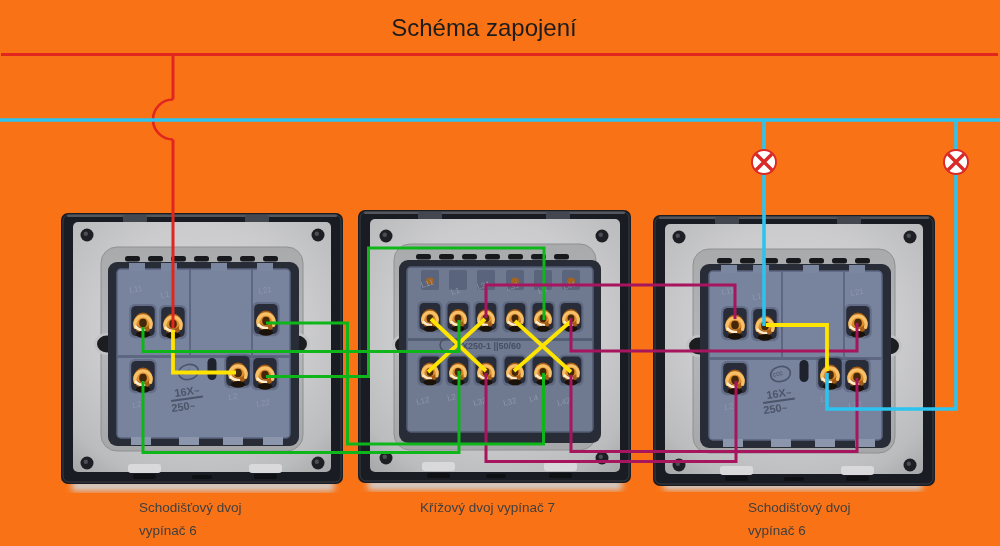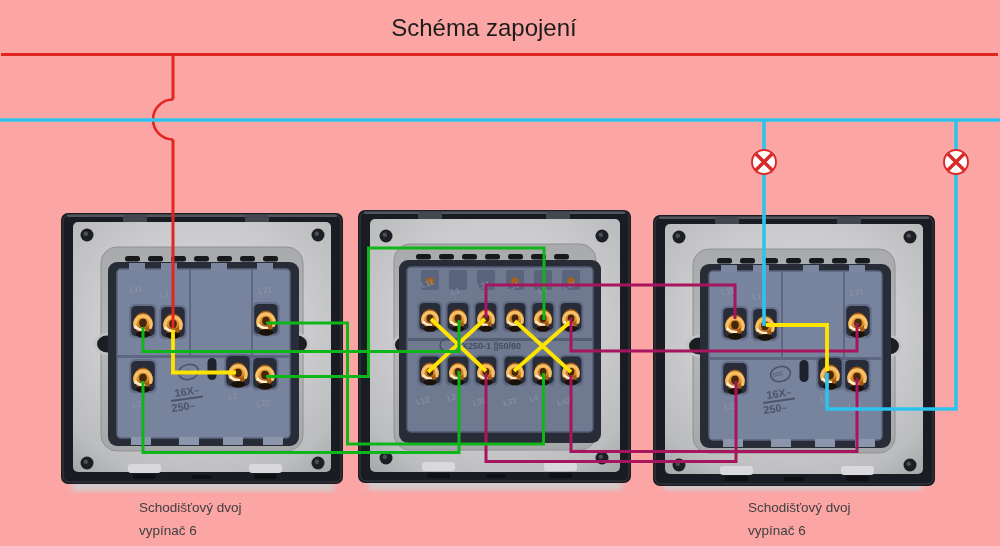--- a/index.html
+++ b/index.html
@@ -1,15 +1,15 @@
 <!DOCTYPE html>
 <html><head><meta charset="utf-8">
 <style>
 html,body{margin:0;padding:0;background:#fff;}
-#page{position:relative;width:1000px;height:546px;background:#fca5a5;overflow:hidden;
+#page{position:relative;width:1000px;height:546px;background:#f97316;overflow:hidden;
   font-family:"Liberation Sans",sans-serif;}
 .lbl{position:absolute;font-size:13.5px;color:#3f3f3f;line-height:23px;white-space:nowrap;}
 </style></head>
 <body>
 <div id="page">
 
 <div style="position:absolute;left:-16px;top:14px;width:1000px;text-align:center;font-size:24px;color:#1c1c1c;">Schéma zapojení</div>
 <svg width="1000" height="546" viewBox="0 0 1000 546" style="position:absolute;left:0;top:0;">
 <defs>
 <radialGradient id="plate" cx="0.5" cy="0.42" r="0.75">
@@ -550,15 +550,16 @@
       </g>
 
 <g>
         <circle cx="956" cy="162" r="12" fill="#fff" stroke="#d92a28" stroke-width="1.9"></circle>
         <path d="M948,154 L964,170 M964,154 L948,170" stroke="#d92a28" stroke-width="3.4"></path>
       </g>
 </svg>
 
 <div class="lbl" style="left:139px;top:496px;">Schodišťový dvoj<br>vypínač 6</div>
 
+<div class="lbl" style="left:420px;top:496px;">Křížový dvoj vypínač 7</div>
 
 <div class="lbl" style="left:748px;top:496px;">Schodišťový dvoj<br>vypínač 6</div>
 </div>
 
 </body></html>

